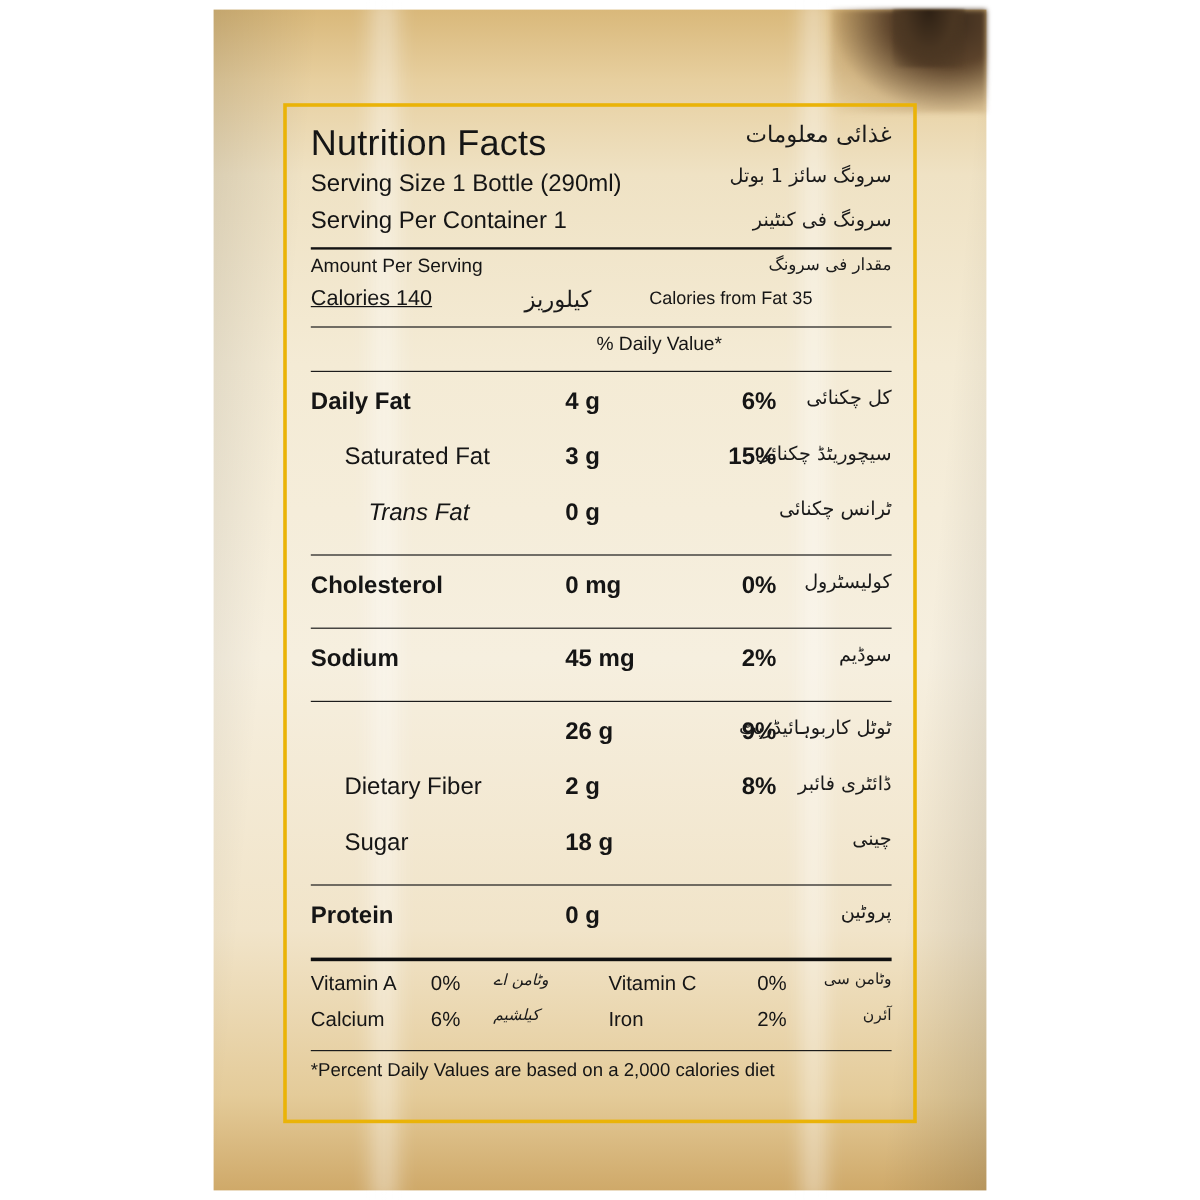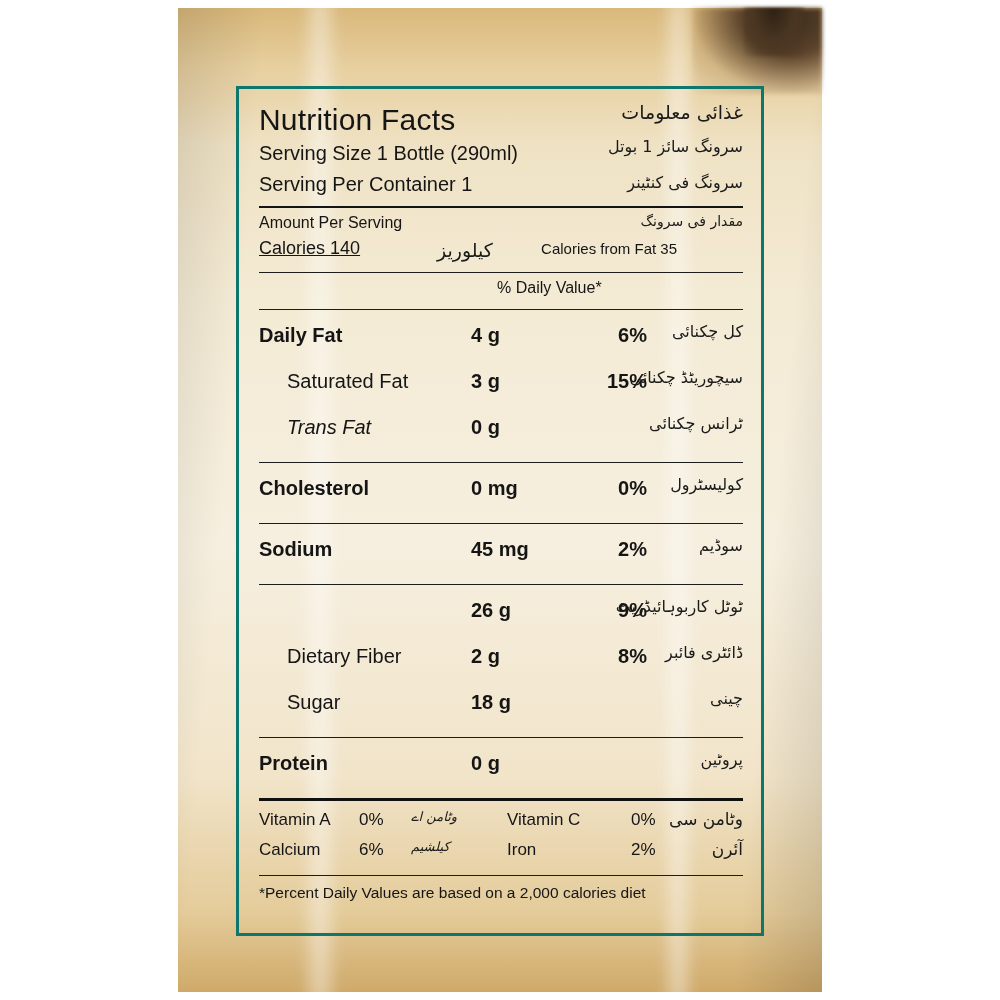--- a/index.html
+++ b/index.html
@@ -60,21 +60,21 @@
     pointer-events: none;
   }
 
   
   .panel {
     position: absolute;
     left: 236px;
     top: 86px;
     width: 528px;
     height: 850px;
-    border: 3px solid #0f766e;
+    border: 3px solid #eab308;
     box-sizing: border-box;
     background: transparent;
   }
 
   .inner {
     position: absolute;
     left: 0; top: 0;
     width: 100%;
     height: 100%;
     padding: 14px 18px 10px 20px;
@@ -188,35 +188,35 @@
     top: 8px;
     font-size: 20px;
     font-weight: bold;
   }
   .n-urdu {
     position: absolute;
     right: 0;
     top: 6px;
     font-size: 16px;
   }
-  .italic { font-style: italic; }
+  .italic { font-style: italic; margin-left: 20px; }
 
   
   .vit-block { margin-top: 4px; position: relative; }
   .vit-row {
     position: relative;
     height: 30px;
     font-size: 17px;
   }
   .vit-name { position: absolute; left: 0; top: 3px; }
   .vit-val { position: absolute; left: 100px; top: 3px; }
   .vit-urdu-a { position: absolute; left: 152px; top: 2px; font-size: 13px; font-style: italic; }
   .vit-name2 { position: absolute; left: 248px; top: 3px; }
   .vit-val2 { position: absolute; left: 372px; top: 3px; }
-  .vit-urdu-b { position: absolute; right: 0; top: 2px; font-size: 17px; }
+  .vit-urdu-b { position: absolute; right: 0; top: 2px; font-size: 13px; }
 
   .footnote {
     font-size: 15.5px;
     margin-top: 8px;
   }
 </style>
 </head>
 <body>
 
 <div id="photo">

